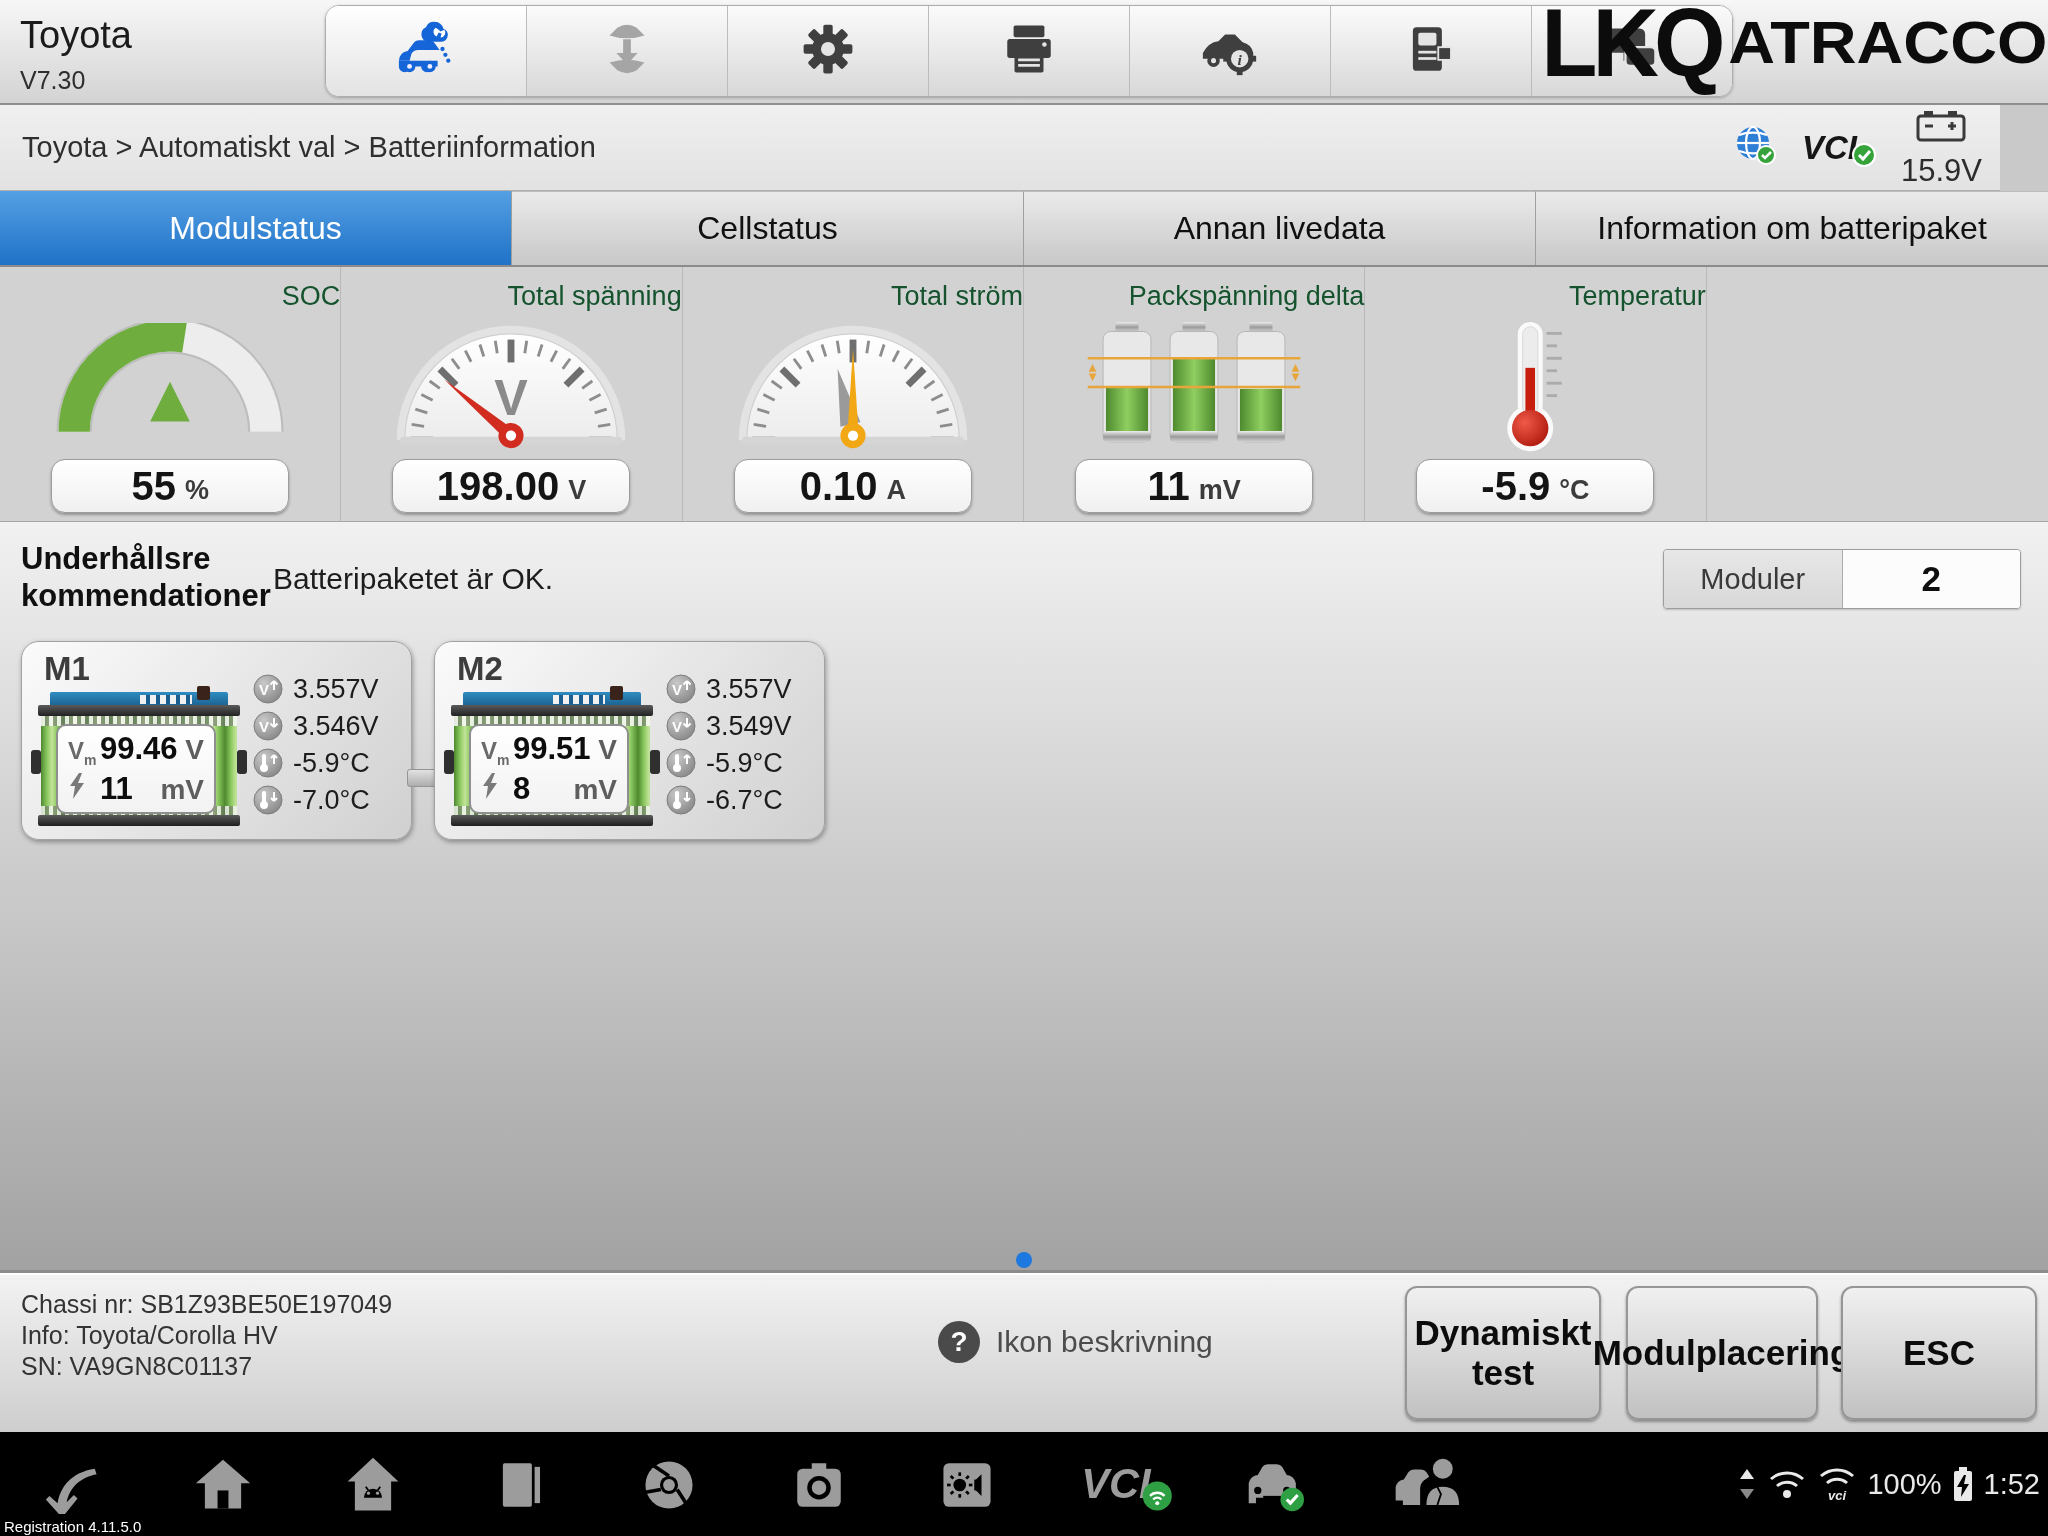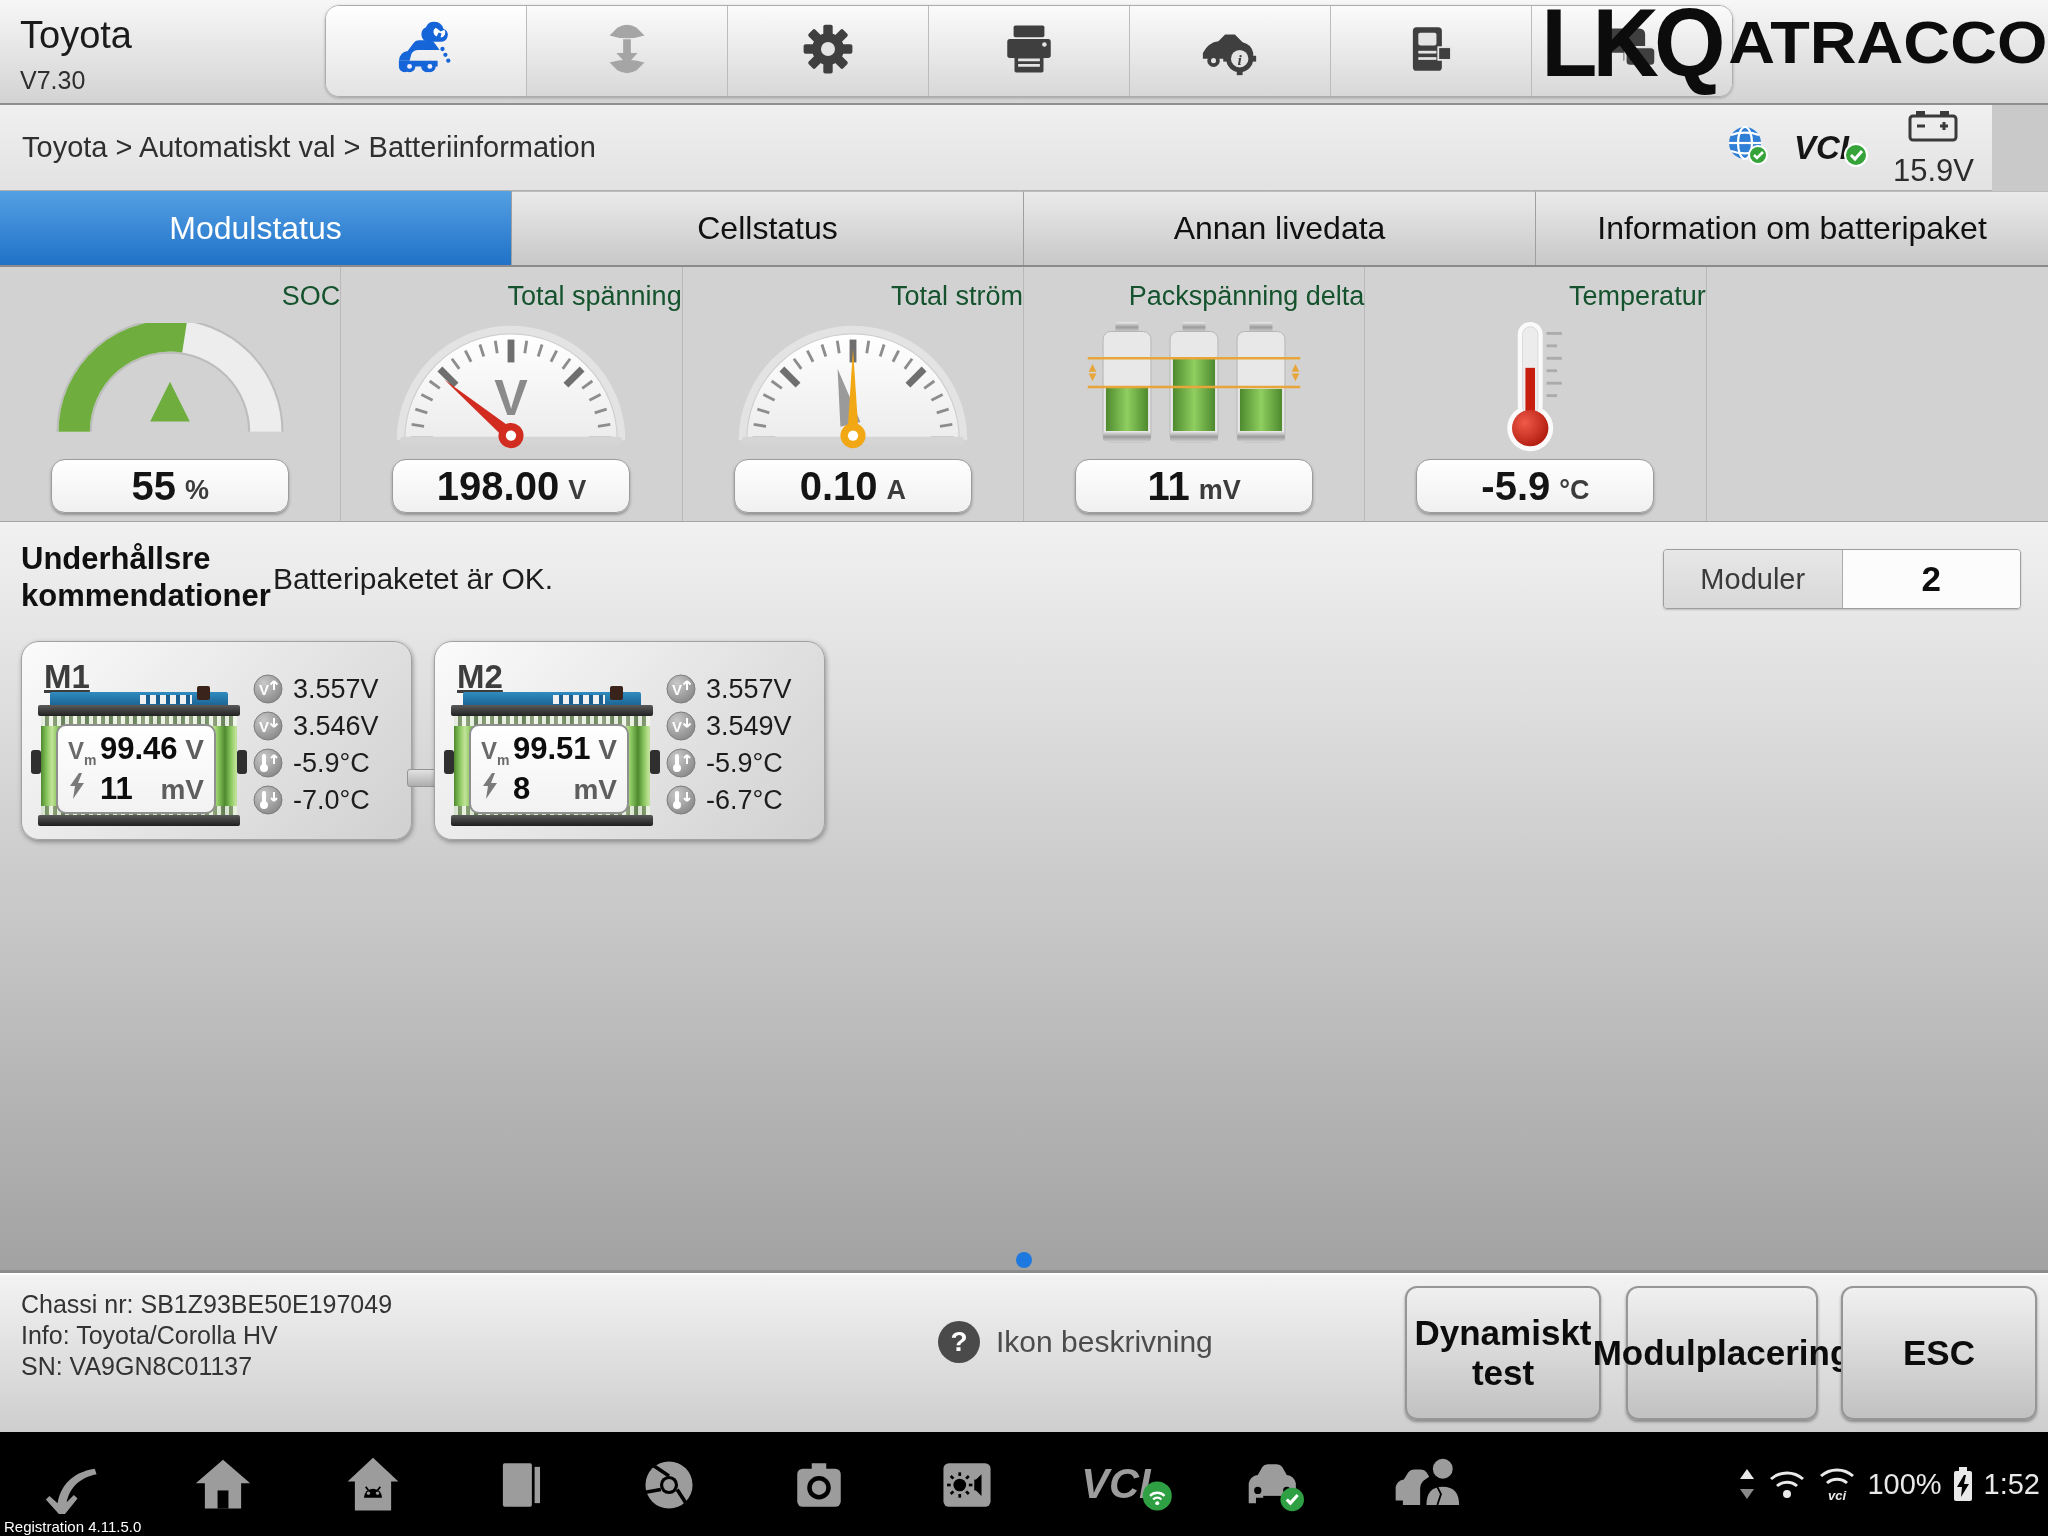--- a/index.html
+++ b/index.html
@@ -12,21 +12,21 @@
   .version{position:absolute;left:20px;top:66px;font-size:25px;color:#2e2e2e;}
   .toolbar{position:absolute;left:325px;top:5px;height:90px;display:flex;border:1px solid #adadad;border-radius:14px;overflow:hidden;box-shadow:0 1px 3px rgba(0,0,0,.25);}
   .tbtn{width:200px;display:flex;align-items:center;justify-content:center;background:linear-gradient(#fbfbfb,#d8d8d8);border-right:1px solid #bcbcbc;}
   .tbtn:last-child{border-right:none;}
   .tbtn.active{background:linear-gradient(#ffffff,#e3e3e3);}
   .logo{position:absolute;right:12px;top:0px;display:flex;align-items:center;gap:20px;pointer-events:none;}
   .lkq{font-size:92px;font-weight:900;letter-spacing:-5px;color:#0c0c0c;line-height:84px;transform:scaleY(1.05);}
   .atracco{font-size:60px;font-weight:900;letter-spacing:0px;color:#0c0c0c;transform:scaleX(1.08);}
 
   
-  .crumbbar{position:absolute;left:0;top:105px;width:1992px;height:85px;background:linear-gradient(#f0f0f0,#e2e2e2);border-bottom:1px solid #b0b0b0;}
+  .crumbbar{position:absolute;left:0;top:105px;width:1992px;height:85px;background:linear-gradient(#f0f0f0,#e2e2e2);border-bottom:1px solid #b0b0b0;padding-left:8px;}
   .crumb{position:absolute;left:22px;top:26px;font-size:29px;color:#2f2f2f;}
   .crumb-status{position:absolute;right:18px;top:0;height:85px;display:flex;align-items:center;gap:24px;}
   .vci-wrap{position:relative;display:flex;align-items:center;}
   .vci-txt{font-size:33px;font-weight:900;font-style:italic;color:#161616;}
   .batt-volt{font-size:31px;color:#2c2c2c;display:flex;align-items:center;gap:10px;flex-direction:column;}
 
   
   .tabs{position:absolute;left:0;top:191px;width:2048px;height:74px;display:grid;grid-template-columns:1fr 1fr 1fr 1fr;border-bottom:2px solid #8b8b8b;}
   .tab{display:flex;align-items:center;justify-content:center;font-size:32px;color:#101010;background:linear-gradient(#eaeaea,#c8c8c8);border-right:1px solid #9f9f9f;border-top:1px solid #bdbdbd;}
   .tab:last-child{border-right:none;}
@@ -47,21 +47,21 @@
   .reco-title{position:absolute;left:21px;top:18px;font-size:31px;font-weight:bold;color:#101010;line-height:37px;}
   .reco-msg{position:absolute;left:273px;top:40px;font-size:30px;color:#1d1d1d;}
   .mod-pill{position:absolute;left:1663px;top:27px;width:356px;height:58px;display:flex;border:1px solid #9d9d9d;border-radius:4px;overflow:hidden;box-shadow:0 1px 2px rgba(0,0,0,.2);}
   .mod-pill .lbl{flex:1;background:linear-gradient(#e7e7e7,#d8d8d8);display:flex;align-items:center;justify-content:center;font-size:29px;color:#3a3a3a;border-right:1px solid #ababab;}
   .mod-pill .cnt{flex:1;background:#fcfcfc;display:flex;align-items:center;justify-content:center;font-size:35px;font-weight:bold;color:#0e0e0e;}
 
   .mcard{position:absolute;top:119px;width:389px;height:197px;border:1px solid #a2a2a2;border-radius:18px;background:linear-gradient(135deg,#fbfbfb,#d0d0d0);box-shadow:1px 2px 5px rgba(0,0,0,.35);}
   .mcard.m1{left:21px;}
   .mcard.m2{left:434px;}
   .mconnector{position:absolute;left:407px;top:247px;width:30px;height:16px;background:linear-gradient(#e2e2e2,#aeaeae);border:1px solid #949494;border-radius:3px;}
-  .mtitle{position:absolute;left:22px;top:16px;font-size:33px;font-weight:bold;color:#3d3d3d;text-decoration:underline;}
+  .mtitle{position:absolute;left:22px;top:8px;font-size:33px;font-weight:bold;color:#3d3d3d;}
   .mbattery{position:absolute;left:16px;top:50px;width:202px;height:134px;}
   .pcb{position:absolute;left:12px;right:12px;top:0;height:15px;background:linear-gradient(#2f8cc0,#1a5f8f);border-radius:2px;}
   .pcb-pins{position:absolute;right:36px;top:3px;width:52px;height:9px;background:repeating-linear-gradient(90deg,#f1f1f1 0 6px,#1a5f8f 6px 10px);}
   .pcb-chip{position:absolute;right:18px;top:-6px;width:13px;height:14px;background:#3a231a;border-radius:2px;}
   .cap-top{position:absolute;left:0;right:0;top:13px;height:11px;background:linear-gradient(#5a5a5a,#222);border-radius:2px;}
   .cells{position:absolute;left:3px;right:3px;top:24px;bottom:11px;background:repeating-linear-gradient(90deg,#4e8a2e 0px,#8cc860 6px,#c2e49a 11px,#8cc860 16px,#4e8a2e 23px);}
   .cells:before{content:"";position:absolute;left:0;right:0;top:0;height:10px;background:repeating-linear-gradient(90deg,rgba(250,250,250,.85) 0 4px,rgba(120,120,120,.6) 4px 8px);}
   .cells:after{content:"";position:absolute;left:0;right:0;bottom:0;height:9px;background:repeating-linear-gradient(90deg,rgba(245,245,245,.8) 0 4px,rgba(110,110,110,.55) 4px 8px);}
   .cap-bottom{position:absolute;left:0;right:0;bottom:0;height:11px;background:linear-gradient(#5a5a5a,#1e1e1e);border-radius:2px;}
   .nub{position:absolute;width:10px;height:24px;background:#2f2f2f;border-radius:3px;top:58px;}

